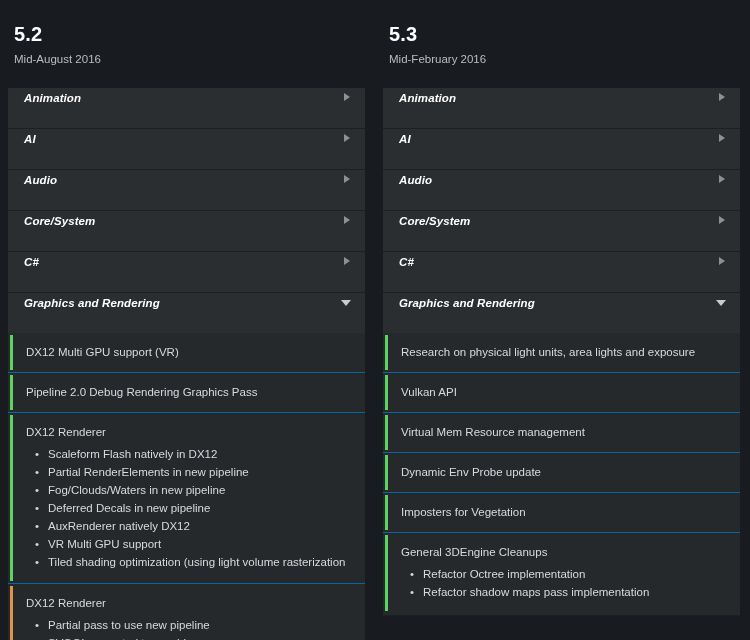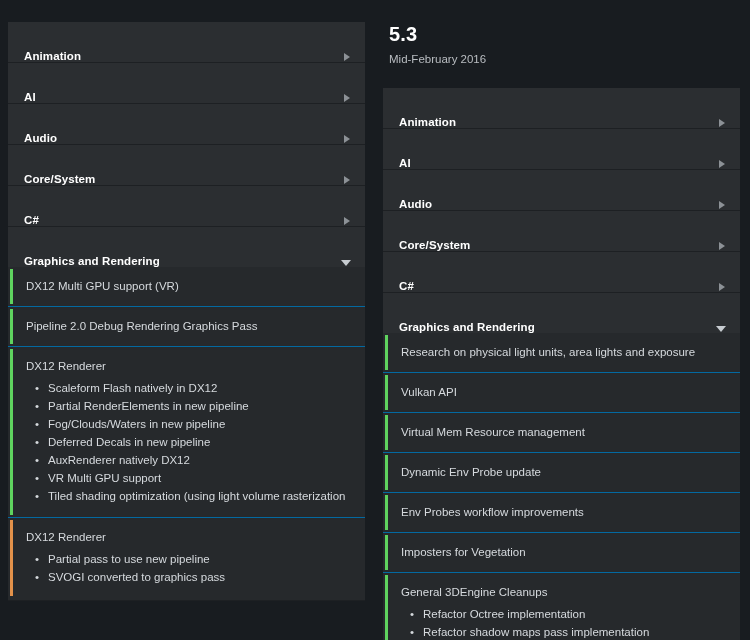--- a/index.html
+++ b/index.html
@@ -39,24 +39,25 @@
   }
   .accordion {
     margin-top: 22px;
     background: #26292c;
   }
   .acc-section { border-bottom: 1px solid #1d2023; }
   .acc-header {
     height: 40px;
     background: #2b2e31;
     display: flex;
-    align-items: flex-end;
+    align-items: flex-start;
     justify-content: space-between;
     padding: 4px 14px 0 16px;
     cursor: pointer;
+    font-style: italic;
   }
   .acc-title {
     font-size: 11.5px;
     font-weight: bold;
     color: #ffffff;
     letter-spacing: 0.1px;
   }
   .arrow { width: 10px; height: 10px; position: relative; flex: none; }
   .arrow.right::before {
     content: "";
@@ -109,20 +110,24 @@
     position: absolute;
     left: 9px;
     color: #d6dade;
   }
 </style>
 </head>
 <body>
 
 <div class="board" id="board">
     <div class="column">
+      <div class="col-head">
+        <div class="version">5.2</div>
+        <div class="release-date">Mid-August 2016</div>
+      </div>
       <div class="accordion">
         <div class="acc-section">
           <div class="acc-header">
             <span class="acc-title">Animation</span>
             <span class="arrow right"></span>
           </div>
         </div>
         <div class="acc-section">
           <div class="acc-header">
             <span class="acc-title">AI</span>
@@ -230,23 +235,20 @@
             <div class="card">
               <div class="card-title">Vulkan API</div>
             </div>
             <div class="card">
               <div class="card-title">Virtual Mem Resource management</div>
             </div>
             <div class="card">
               <div class="card-title">Dynamic Env Probe update</div>
             </div>
             <div class="card">
-              <div class="card-title">Env Probes workflow improvements</div>
-            </div>
-            <div class="card">
               <div class="card-title">Imposters for Vegetation</div>
             </div>
             <div class="card">
               <div class="card-title">General 3DEngine Cleanups</div>
               <ul>
                 <li>Refactor Octree implementation</li>
                 <li>Refactor shadow maps pass implementation</li>
               </ul>
             </div>
           </div>

